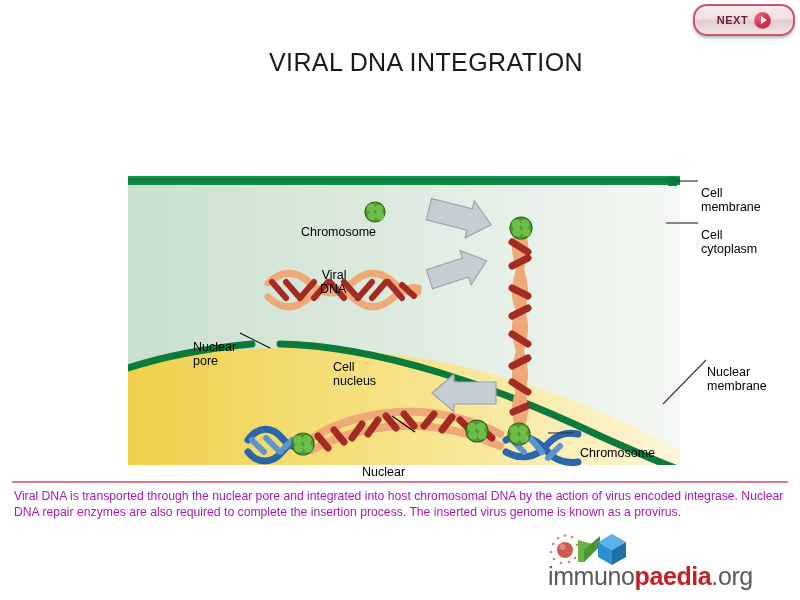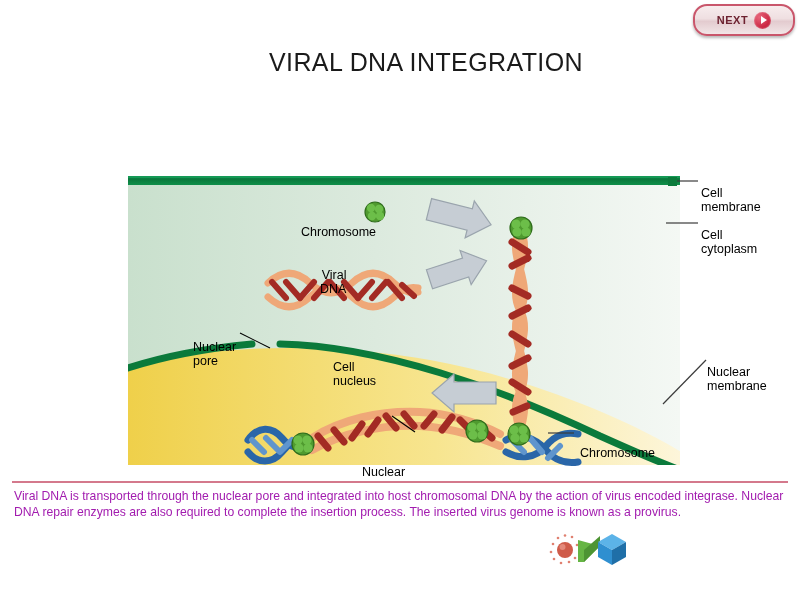--- a/index.html
+++ b/index.html
@@ -292,15 +292,16 @@
       <circle cx="17" cy="18" r="8" fill="#cf5c4a"></circle>
       <circle cx="14.5" cy="15" r="3" fill="#e89284" opacity=".85"></circle>
       <path d="M30,30 L30,8 L52,14 L36,30 Z" fill="#66b544"></path>
       <path d="M36,30 L52,14 L52,4 L36,18 Z" fill="#4d9433"></path>
       <g>
         <path d="M50,10 L64,2 L78,10 L64,18 Z" fill="#5cb3e8"></path>
         <path d="M50,10 L64,18 L64,33 L50,25 Z" fill="#2f8fd0"></path>
         <path d="M64,18 L78,10 L78,25 L64,33 Z" fill="#1f6fa8"></path>
       </g>
     </svg>
+    <div class="logo-word"><span>immuno</span><span class="bold">paedia</span><span>.org</span></div>
   </div>
 
 </div>
 
 </body></html>

